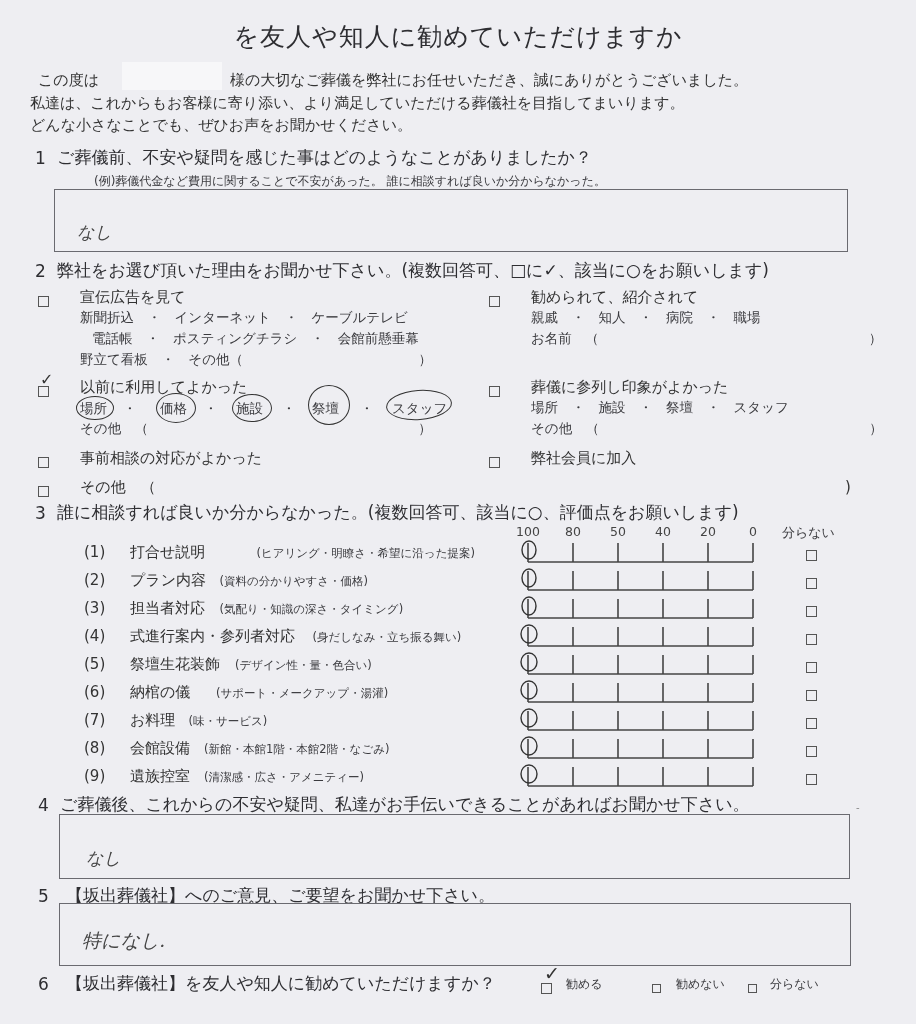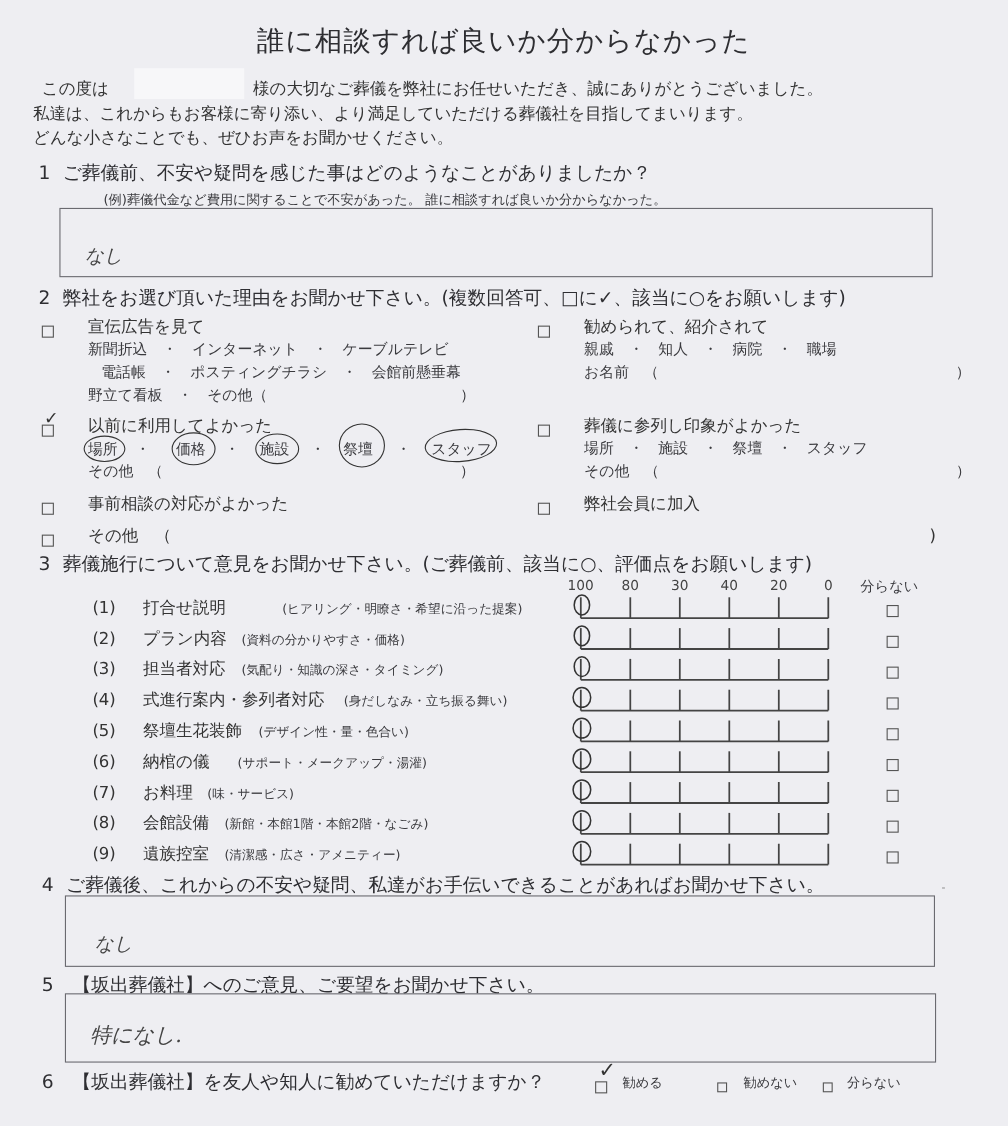--- a/index.html
+++ b/index.html
@@ -24,21 +24,21 @@
   .circle { position: absolute; border: 1.4px solid #333; border-radius: 50%; }
   .check { position: absolute; font-size: 16px; color: #333; font-family: "DejaVu Sans", sans-serif; }
   .rowlabel { font-size: 15px; color: #333; }
   .rowsub { font-size: 11.5px; color: #3a3a3e; }
   .scalenum { font-size: 12.5px; color: #444; }
   svg { position: absolute; overflow: visible; }
 </style>
 </head>
 <body>
 
-<div class="abs title">誰に相談すれば良いか分からなかった</div>
+<div class="abs title">を友人や知人に勧めていただけますか</div>
 
 <div class="abs intro" style="left:38px;top:71px;">この度は</div>
 <div class="redact"></div>
 <div class="abs intro" style="left:230px;top:71px;">様の大切なご葬儀を弊社にお任せいただき、誠にありがとうございました。</div>
 <div class="abs intro" style="left:30px;top:94px;">私達は、これからもお客様に寄り添い、より満足していただける葬儀社を目指してまいります。</div>
 <div class="abs intro" style="left:30px;top:116px;">どんな小さなことでも、ぜひお声をお聞かせください。</div>
 
 <div class="abs q" style="left:35px;top:148px;">1</div>
 <div class="abs q" style="left:57px;top:146px;">ご葬儀前、不安や疑問を感じた事はどのようなことがありましたか？</div>
 <div class="abs small" style="left:94px;top:173px;">(例)葬儀代金など費用に関することで不安があった。 誰に相談すれば良いか分からなかった。</div>
@@ -89,25 +89,25 @@
 
 <div class="abs" style="left:489px;top:381px;"><span class="cb"></span></div>
 <div class="abs opt" style="left:531px;top:378px;">葬儀に参列し印象がよかった</div>
 <div class="abs sub" style="left:531px;top:399px;">場所　・　施設　・　祭壇　・　スタッフ</div>
 <div class="abs sub" style="left:531px;top:420px;">その他　（　　　　　　　　　　　　　　　　　　　　）</div>
 
 <div class="abs" style="left:489px;top:452px;"><span class="cb"></span></div>
 <div class="abs opt" style="left:531px;top:449px;">弊社会員に加入</div>
 
 <div class="abs q" style="left:35px;top:503px;">3</div>
-<div class="abs q" style="left:57px;top:501px;">葬儀施行について意見をお聞かせ下さい。(ご葬儀前、該当に○、評価点をお願いします)</div>
+<div class="abs q" style="left:57px;top:501px;">誰に相談すれば良いか分からなかった。(複数回答可、該当に○、評価点をお願いします)</div>
 <div id="scale-head">
     <div class="abs scalenum" style="left: 516px; top: 524px;">100</div>
     <div class="abs scalenum" style="left: 565px; top: 524px;">80</div>
-    <div class="abs scalenum" style="left: 610px; top: 524px;">30</div>
+    <div class="abs scalenum" style="left: 610px; top: 524px;">50</div>
     <div class="abs scalenum" style="left: 655px; top: 524px;">40</div>
     <div class="abs scalenum" style="left: 700px; top: 524px;">20</div>
     <div class="abs scalenum" style="left: 749px; top: 524px;">0</div>
   </div>
 <div class="abs small" style="left:782px;top:524px;font-size:13px;">分らない</div>
 <div id="q3-rows">
     <div class="abs rowlabel" style="left: 84px; top: 543px;">(1)</div>
     <div class="abs rowlabel" style="left: 130px; top: 543px;">打合せ説明</div>
     <div class="abs rowsub" style="left: 219.5px; top: 546px; margin-left: 37px;">(ヒアリング・明瞭さ・希望に沿った提案)</div>
     <div class="abs" style="left: 806px; top: 545px;"><span class="cb"></span></div>

